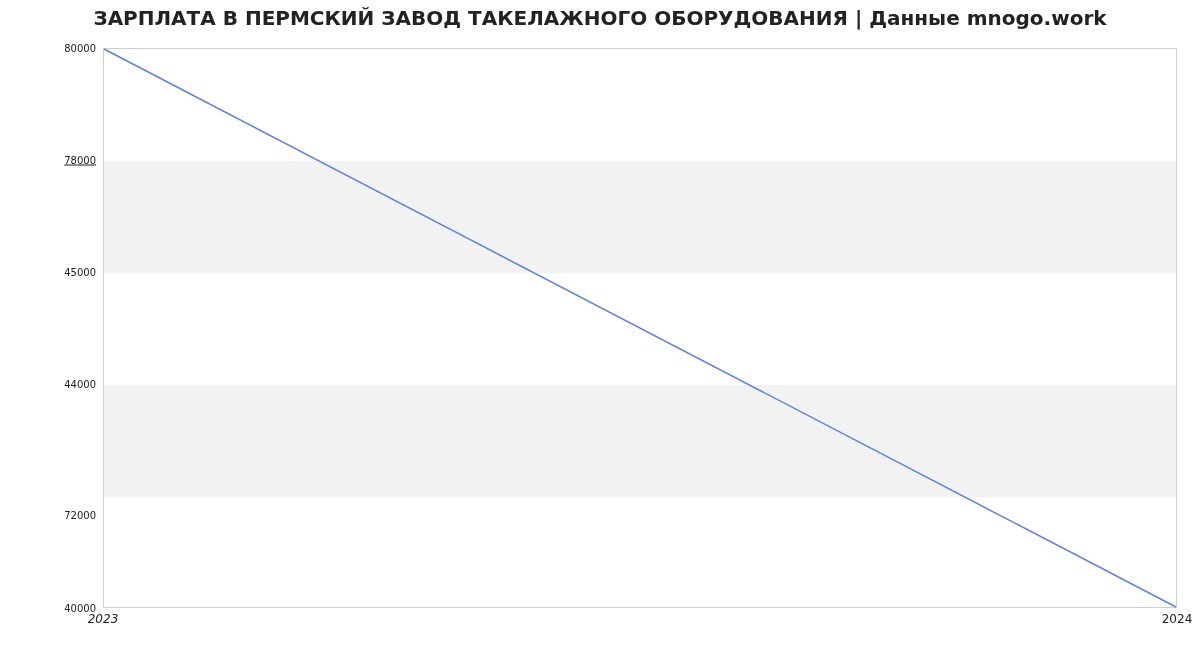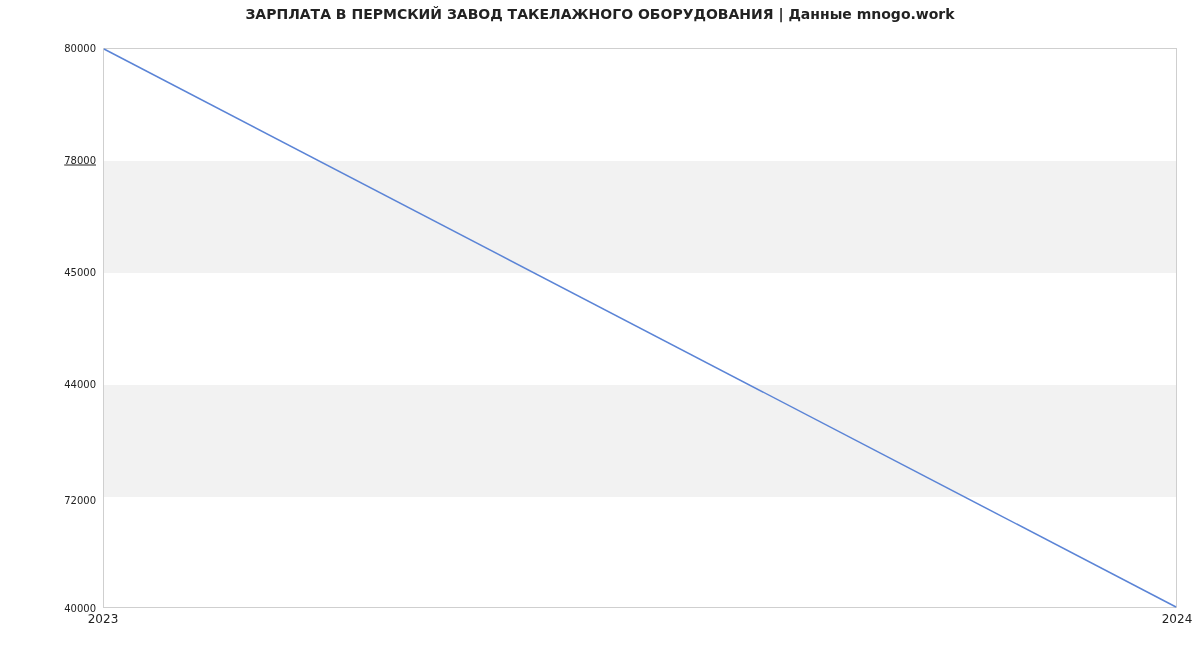--- a/index.html
+++ b/index.html
@@ -14,21 +14,21 @@
   .chart {
     position: absolute;
     left: 0; top: 0;
     width: 1200px; height: 650px;
   }
   .title {
     position: absolute;
     left: 0; top: 6px;
     width: 1200px;
     text-align: center;
-    font-size: 14px;
+    font-size: 20px;
     font-weight: 600;
     color: #222;
   }
   .plot-area {
     position: absolute;
     left: 103px;
     top: 48px;
     width: 1074px;
     height: 560px;
     background: #ffffff;
@@ -74,20 +74,20 @@
   <div class="plot-area">
       <div class="band" style="top: 112px; height: 112px;"></div>
       <div class="band" style="top: 336px; height: 112px;"></div>
 
     <svg class="line-layer" viewBox="0 0 1074 560" preserveAspectRatio="none">
       <polyline fill="none" stroke="#5b84d6" stroke-width="1.5" points="0,0 1074,560"></polyline>
     </svg>
   </div>
 
 <div class="ytick-label" style="top: 608px;">40000</div>
-    <div class="ytick-label" style="top: 500px; text-align: right;">72000</div>
+    <div class="ytick-label" style="top: 515px; text-align: right;">72000</div>
     <div class="ytick-label" style="top: 384px;">44000</div>
     <div class="ytick-label" style="top: 272px;">45000</div>
     <div class="ytick-label" style="top: 160px; text-decoration: underline;">78000</div>
     <div class="ytick-label" style="top: 48px;">80000</div>
-    <div class="xtick-label" style="left: 103px;">2023</div>
+    <div class="xtick-label" style="left: 103px; font-style: italic;">2023</div>
     <div class="xtick-label" style="left: 1177px;">2024</div>
   </div>
 
 </body></html>

